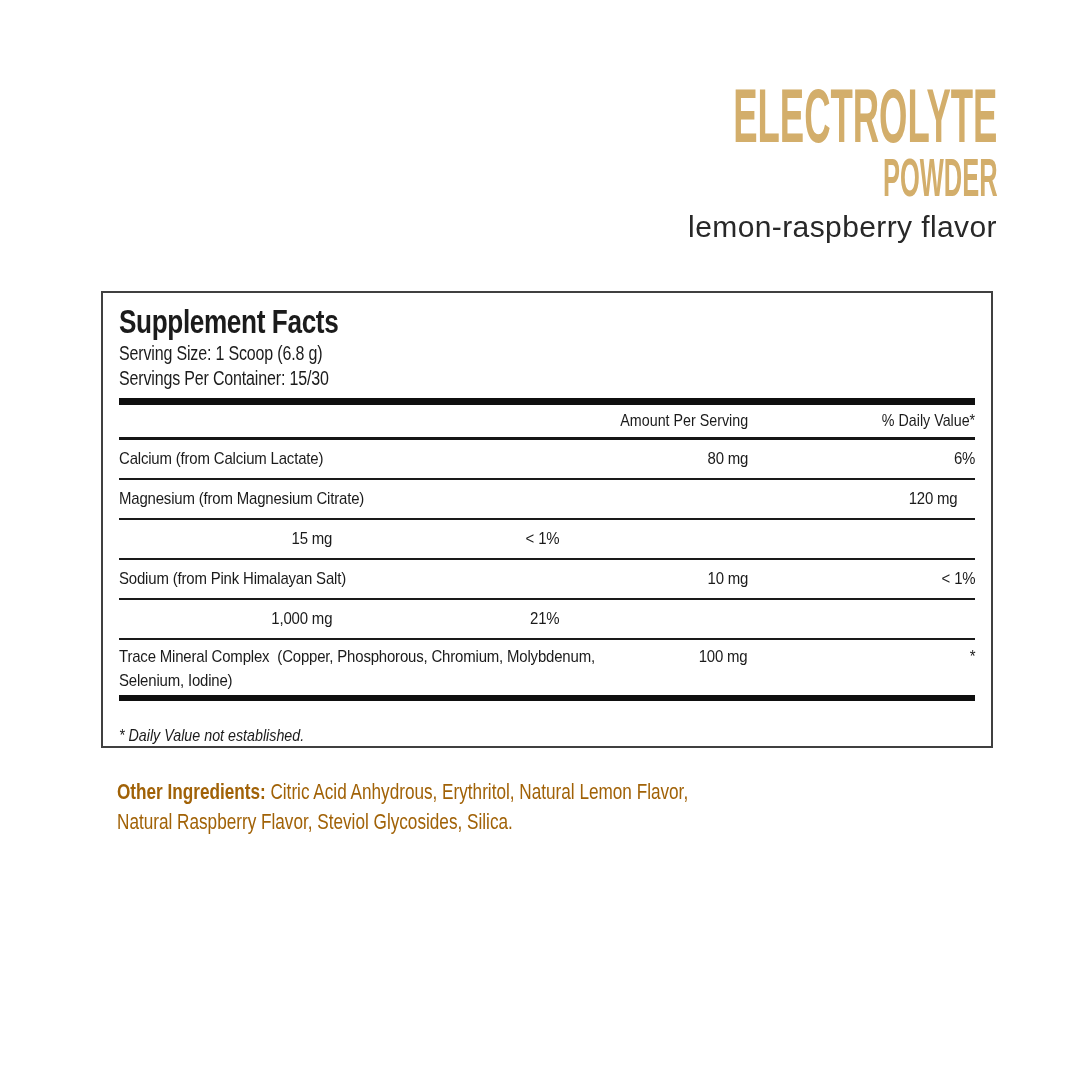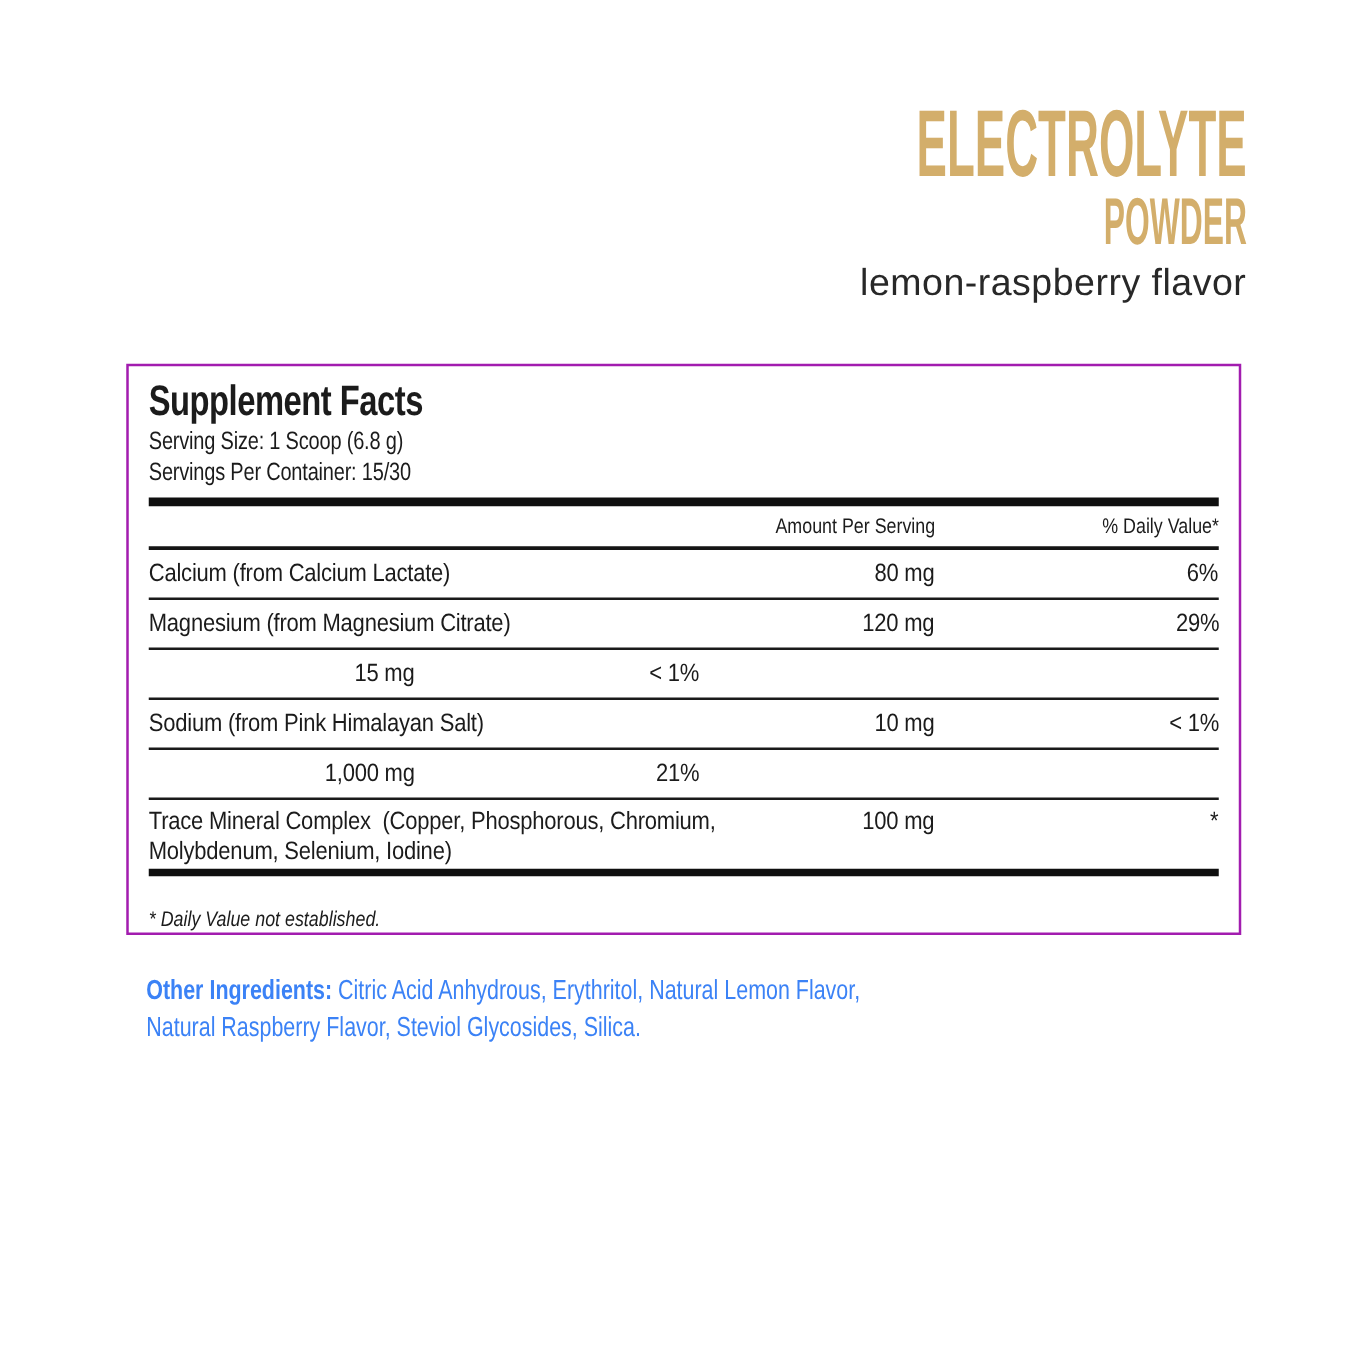--- a/index.html
+++ b/index.html
@@ -28,21 +28,21 @@
   .b2 { font-size: 53px; line-height: 54px; margin-top: 3px; font-weight: bold; }
   .b2 > span { display: inline-block; white-space: nowrap; transform: scaleX(0.48); transform-origin: 100% 50%; }
   .flavor { margin-top: 8px; font-size: 30px; line-height: 28px; color: #282828; letter-spacing: 0.4px; }
 
   
   .panel {
     position: absolute;
     left: 101px; top: 291px;
     width: 892px; height: 457px;
     box-sizing: border-box;
-    border: 2px solid #a21caf;
+    border: 2px solid #404040;
     background: #ffffff;
     padding: 8px 16px 0 16px;
     display: flex; flex-direction: column;
   }
   .ptitle { font-size: 34px; font-weight: bold; line-height: 40px; letter-spacing: -0.5px; }
   .serving { font-size: 20px; line-height: 25px; letter-spacing: -0.2px; }
   .bar8 { height: 8px; background: #0f0f0f; margin-top: 7px; }
   .bar6 { height: 6px; background: #0f0f0f; }
 
   .hdr {
@@ -52,40 +52,40 @@
     font-size: 17px;
     justify-content: center;
   }
   .c-name { flex: 1; }
   .c-amt { width: 230px; text-align: right; padding-right: 17px; box-sizing: border-box; }
   .c-dv  { width: 210px; text-align: right; }
 
   .srow {
     display: flex; align-items: center;
     min-height: 38px;
-    font-size: 20px;
+    font-size: 17px;
     border-top: 2px solid #1a1a1a;
     letter-spacing: -0.2px;
   }
   .srow.first { border-top: none; }
   .srow.multi { align-items: flex-start; min-height: 0; padding: 5px 0 6px 0; }
   .nm {
     display: inline-block;
     width: 133%;
     transform: scaleX(0.88);
     transform-origin: 0 0;
     white-space: pre-wrap;
     line-height: 24px;
   }
   .rv { line-height: 24px; }
 
   .footnote { padding-top: 8px; font-size: 17px; font-style: italic; margin-top: 17px; }
 
   
-  .oi { position: absolute; left: 117px; top: 777px; font-size: 22px; line-height: 30px; color: #3b82f6; }
+  .oi { position: absolute; left: 117px; top: 777px; font-size: 22px; line-height: 30px; color: #a16207; }
   .oi-inner { display: inline-block; width: 770px; transform: scaleX(0.78); transform-origin: 0 0; }
   .oi-inner b { font-weight: bold; }
   .oi-text { margin-left: 6px; }
 </style>
 </head>
 <body>
 
 <div class="page">
 
   <header class="brand">
@@ -135,23 +135,20 @@
       </div>
     </div>
 
     <div class="srow">
       <div class="c-name">
         <span class="nm">Magnesium (from Magnesium Citrate)</span>
       </div>
       <div class="c-amt">
         <span class="cr s88 rv">120 mg</span>
       </div>
-      <div class="c-dv">
-        <span class="cr s88 rv">29%</span>
-      </div>
     </div>
 
     <div class="srow">
       <div class="c-amt">
         <span class="cr s88 rv">15 mg</span>
       </div>
       <div class="c-dv">
         <span class="cr s88 rv">&lt; 1%</span>
       </div>
     </div>

